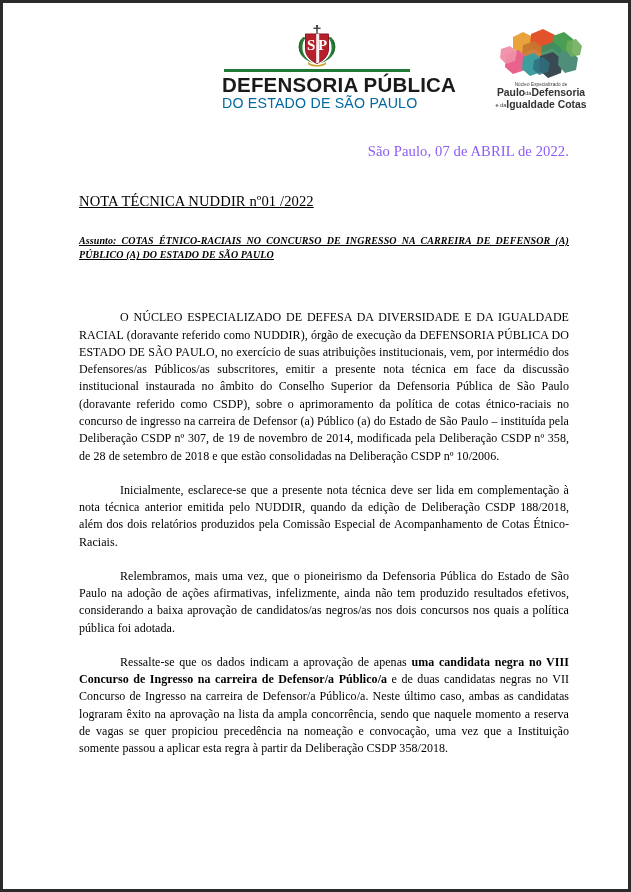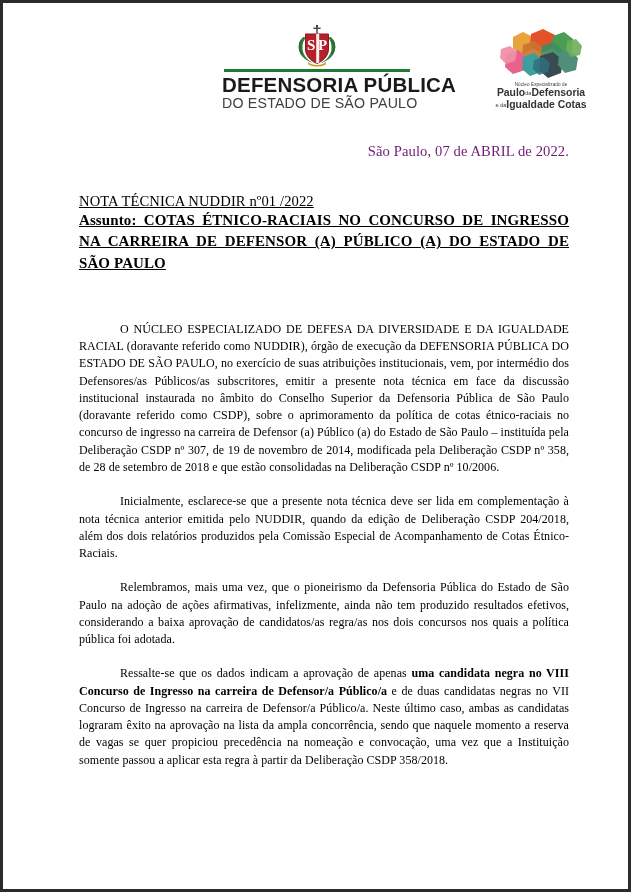--- a/index.html
+++ b/index.html
@@ -60,21 +60,21 @@
     font-size: 20.5px;
     letter-spacing: 0.2px;
     color: #1a1a1a;
     line-height: 1.06;
     white-space: nowrap;
   }
   .dp-line2 {
     font-family: "Liberation Sans", sans-serif;
     font-size: 14.2px;
     letter-spacing: 0.2px;
-    color: #404040;
+    color: #0369a1;
     line-height: 1.12;
     white-space: nowrap;
   }
 
   
   .nuddir-logo {
     position: absolute;
     left: 482px;
     top: 26px;
     width: 112px;
@@ -115,42 +115,44 @@
   .content {
     position: absolute;
     left: 76px;
     top: 0;
     width: 490px;
   }
 
   .dateline {
     text-align: right;
     font-size: 14.6px;
-    color: #701a75;
+    color: #8b5cf6;
     margin-top: 140px;
     letter-spacing: 0.1px;
   }
 
   .doc-title {
     margin-top: 33px;
     font-size: 14.6px;
     font-weight: normal;
     text-decoration: underline;
     display: inline-block;
     letter-spacing: 0.1px;
   }
 
   .subject {
-    font-size: 15px;
+    margin-top: 24px;
+    font-size: 10px;
     font-weight: bold;
     text-decoration: underline;
     text-align: justify;
     text-align-last: left;
     line-height: 1.42;
     letter-spacing: 0.1px;
+    font-style: italic;
   }
 
   p.body-par {
     margin: 0;
     margin-top: 17px;
     font-size: 12px;
     line-height: 1.44;
     text-align: justify;
     text-indent: 41px;
     color: #000;
@@ -261,20 +263,20 @@
 
     <div>
       <span class="doc-title">NOTA TÉCNICA NUDDIR nº01 /2022</span>
     </div>
 
     <div class="subject">Assunto: COTAS ÉTNICO-RACIAIS NO CONCURSO DE INGRESSO NA CARREIRA DE DEFENSOR (A) PÚBLICO (A) DO ESTADO DE SÃO PAULO</div>
 
     <p class="body-par first">O NÚCLEO ESPECIALIZADO DE DEFESA DA DIVERSIDADE E DA IGUALDADE RACIAL (doravante referido como NUDDIR), órgão de execução da DEFENSORIA PÚBLICA DO ESTADO DE SÃO PAULO, no exercício de suas atribuições institucionais, vem, por intermédio dos Defensores/as Públicos/as subscritores, emitir a presente nota técnica em face da discussão institucional instaurada no âmbito do Conselho Superior da Defensoria Pública de São Paulo (doravante referido como CSDP), sobre o aprimoramento da política de cotas étnico-raciais no concurso de ingresso na carreira de Defensor (a) Público (a) do Estado de São Paulo – instituída pela Deliberação CSDP nº 307, de 19 de novembro de 2014, modificada pela Deliberação CSDP nº 358, de 28 de setembro de 2018 e que estão consolidadas na Deliberação CSDP nº 10/2006.</p>
 
 
-    <p class="body-par">Inicialmente, esclarece-se que a presente nota técnica deve ser lida em complementação à nota técnica anterior emitida pelo NUDDIR, quando da edição de Deliberação CSDP 204/2018, além dos dois relatórios produzidos pela Comissão Especial de Acompanhamento de Cotas Étnico-Raciais.</p>
-
-    <p class="body-par">Relembramos, mais uma vez, que o pioneirismo da Defensoria Pública do Estado de São Paulo na adoção de ações afirmativas, infelizmente, ainda não tem produzido resultados efetivos, considerando a baixa aprovação de candidatos/as regra/as nos dois concursos nos quais a política pública foi adotada.</p>
+    <p class="body-par">Inicialmente, esclarece-se que a presente nota técnica deve ser lida em complementação à nota técnica anterior emitida pelo NUDDIR, quando da edição de Deliberação CSDP 188/2018, além dos dois relatórios produzidos pela Comissão Especial de Acompanhamento de Cotas Étnico-Raciais.</p>
+
+    <p class="body-par">Relembramos, mais uma vez, que o pioneirismo da Defensoria Pública do Estado de São Paulo na adoção de ações afirmativas, infelizmente, ainda não tem produzido resultados efetivos, considerando a baixa aprovação de candidatos/as negros/as nos dois concursos nos quais a política pública foi adotada.</p>
 
     <p class="body-par"><span>Ressalte-se que os dados indicam a aprovação de apenas </span><b class="strong">uma candidata negra no VIII Concurso de Ingresso na carreira de Defensor/a Público/a</b><span> e de duas candidatas negras no VII Concurso de Ingresso na carreira de Defensor/a Público/a. Neste último caso, ambas as candidatas lograram êxito na aprovação na lista da ampla concorrência, sendo que naquele momento a reserva de vagas se quer propiciou precedência na nomeação e convocação, uma vez que a Instituição somente passou a aplicar esta regra à partir da Deliberação CSDP 358/2018.</span></p>
 
   </div>
 </div>
 
 </body></html>

